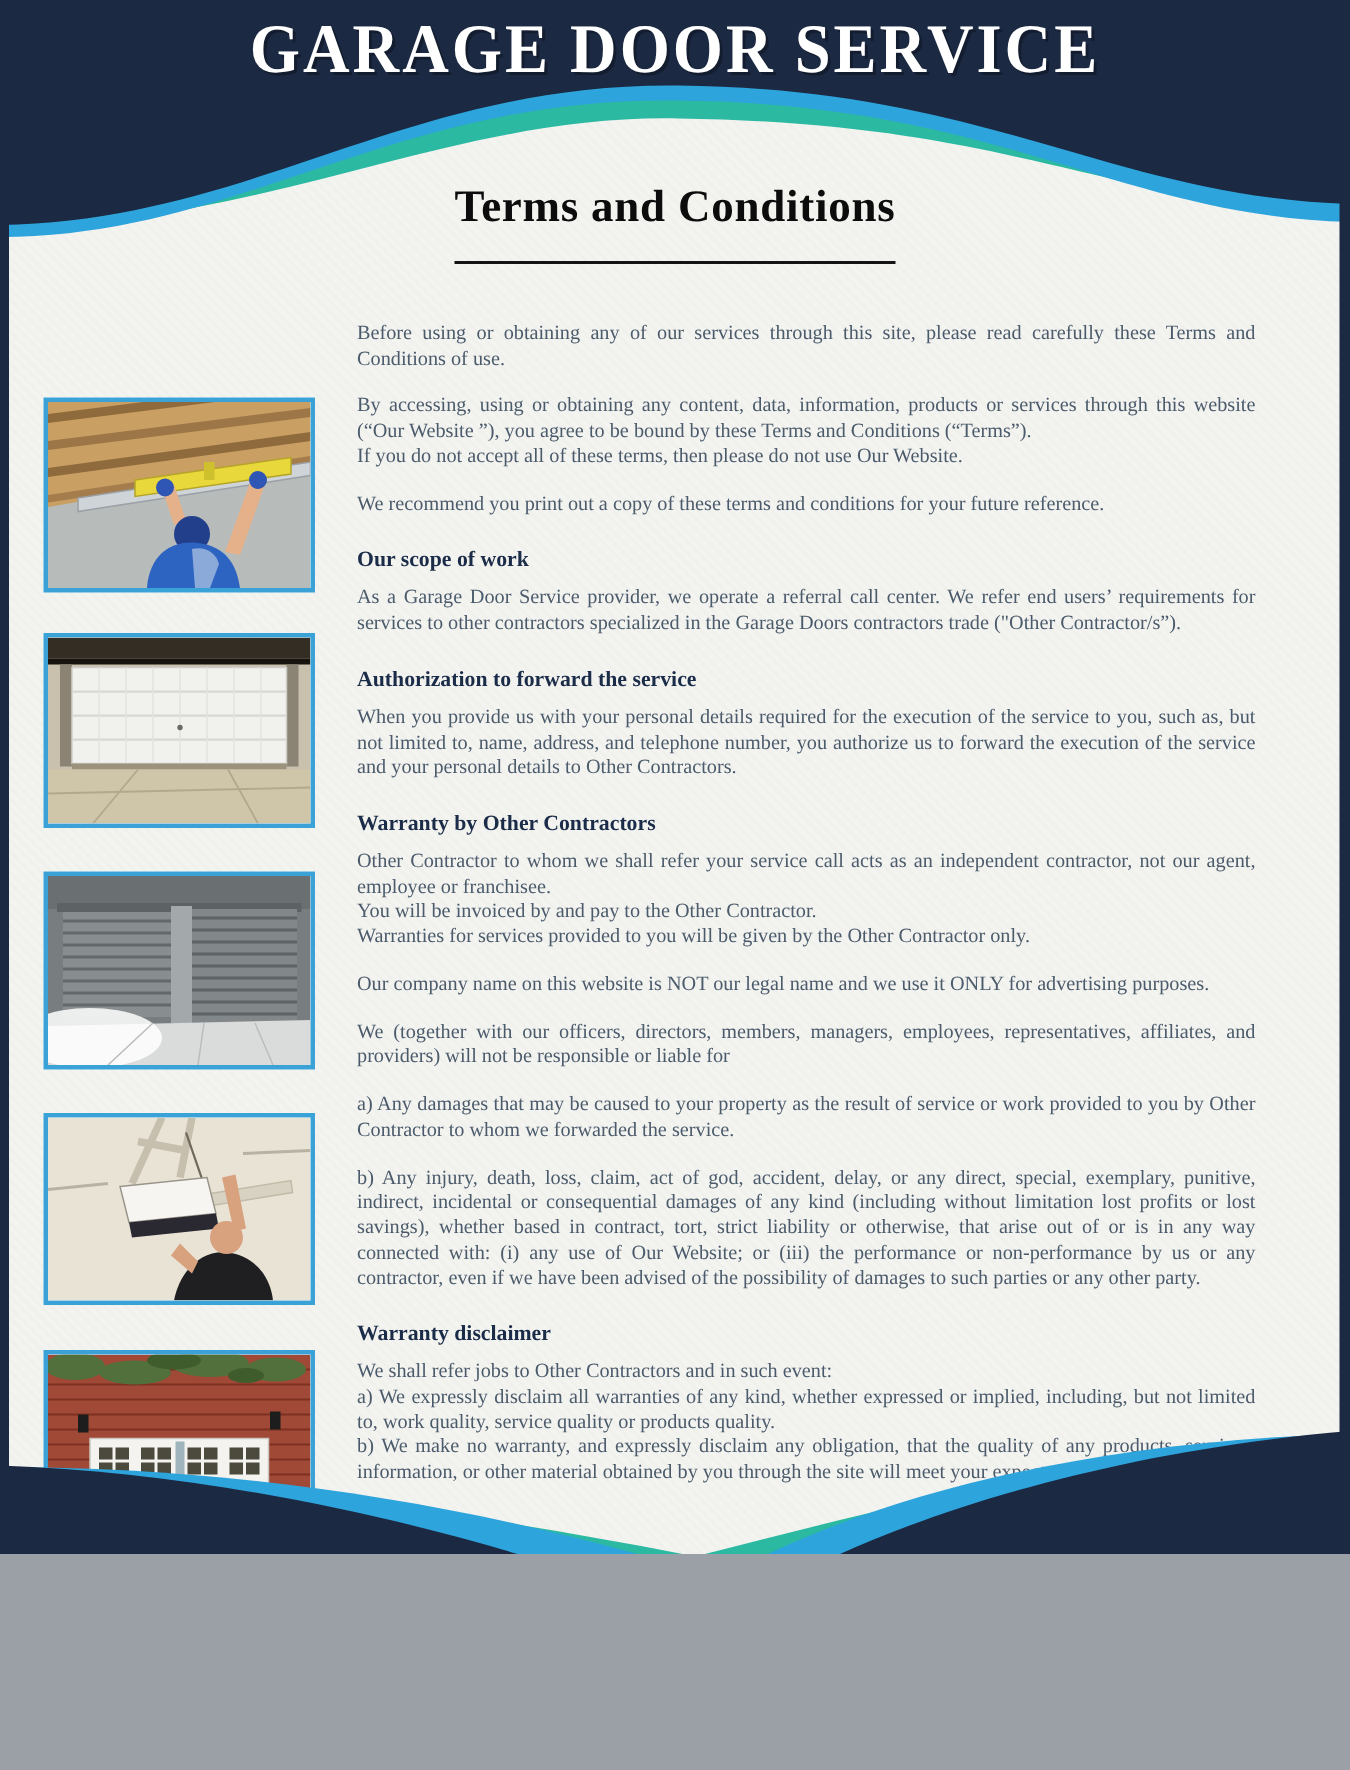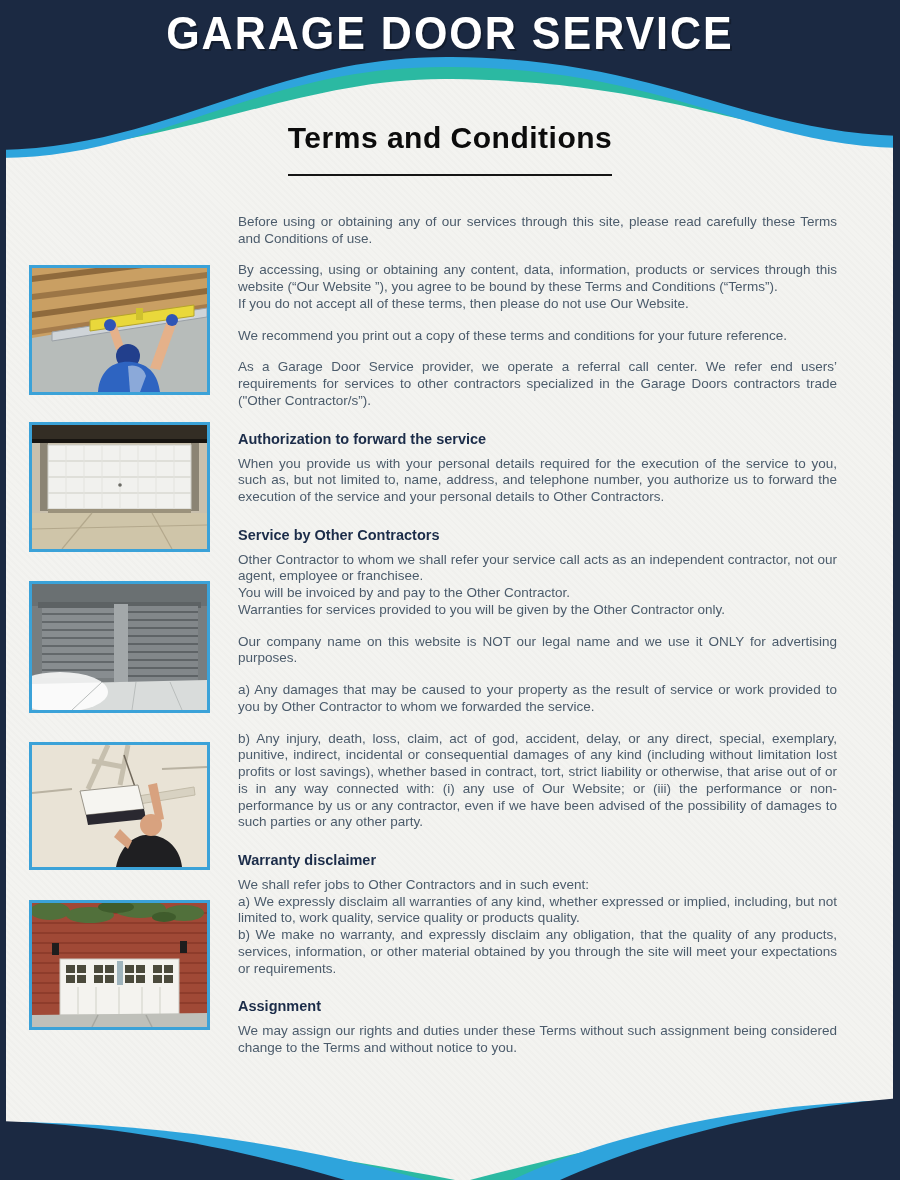--- a/index.html
+++ b/index.html
@@ -1,20 +1,20 @@
 <!DOCTYPE html>
 <html><head>
 <meta charset="utf-8">
 <style>
   * { margin:0; padding:0; box-sizing:border-box; }
   html,body { background:#9aa0a6; }
   .page {
-    position:relative; width:900px; height:1180px; margin:0 auto;
+    position:relative; width:900px; height:1036px; margin:0 auto;
     background:#f3f3f0; overflow:hidden;
-    font-family:Liberation Sans, sans-serif;
+    font-family:Liberation Serif, serif;
   }
   
   .page::after{
     content:""; position:absolute; inset:0; pointer-events:none; z-index:1;
     background-image:repeating-linear-gradient(45deg, rgba(0,0,0,.012) 0 2px, transparent 2px 5px);
   }
   .edge { position:absolute; top:0; height:1180px; background:#1b2942; z-index:6; }
   .edge.left { left:0; width:6px; }
   .edge.right { right:0; width:7px; }
 
@@ -242,31 +242,33 @@
       <line x1="120" y1="124" x2="114" y2="112" stroke="#a6a7a1" stroke-width="1.5"></line>
     </svg>
   </figure>
 
   <main class="content">
     <p>Before using or obtaining any of our services through this site, please read carefully these Terms and Conditions of use.</p>
     <p>By accessing, using or obtaining any content, data, information, products or services through this website (“Our Website ”), you agree to be bound by these Terms and Conditions (“Terms”).
 If you do not accept all of these terms, then please do not use Our Website.</p>
     <p>We recommend you print out a copy of these terms and conditions for your future reference.</p>
 
+    <h3>Our scope of work</h3>
     <p>As a Garage Door Service provider, we operate a referral call center. We refer end users’ requirements for services to other contractors specialized in the Garage Doors contractors trade ("Other Contractor/s”).</p>
 
     <h3>Authorization to forward the service</h3>
     <p>When you provide us with your personal details required for the execution of the service to you, such as, but not limited to, name, address, and telephone number, you authorize us to forward the execution of the service and your personal details to Other Contractors.</p>
 
-    <h3>Service by Other Contractors</h3>
+    <h3>Warranty by Other Contractors</h3>
     <p>Other Contractor to whom we shall refer your service call acts as an independent contractor, not our agent, employee or franchisee.
 You will be invoiced by and pay to the Other Contractor.
 Warranties for services provided to you will be given by the Other Contractor only.</p>
     <p>Our company name on this website is NOT our legal name and we use it ONLY for advertising purposes.</p>
 
+    <p>We (together with our officers, directors, members, managers, employees, representatives, affiliates, and providers) will not be responsible or liable for</p>
     <p>a) Any damages that may be caused to your property as the result of service or work provided to you by Other Contractor to whom we forwarded the service.</p>
     <p>b) Any injury, death, loss, claim, act of god, accident, delay, or any direct, special, exemplary, punitive, indirect, incidental or consequential damages of any kind (including without limitation lost profits or lost savings), whether based in contract, tort, strict liability or otherwise, that arise out of or is in any way connected with: (i) any use of Our Website; or (iii) the performance or non-performance by us or any contractor, even if we have been advised of the possibility of damages to such parties or any other party.</p>
 
     <h3>Warranty disclaimer</h3>
     <p>We shall refer jobs to Other Contractors and in such event:
 a) We expressly disclaim all warranties of any kind, whether expressed or implied, including, but not limited to, work quality, service quality or products quality.
 b) We make no warranty, and expressly disclaim any obligation, that the quality of any products, services, information, or other material obtained by you through the site will meet your expectations or requirements.</p>
 
     <h3>Assignment</h3>
     <p>We may assign our rights and duties under these Terms without such assignment being considered change to the Terms and without notice to you.</p>

